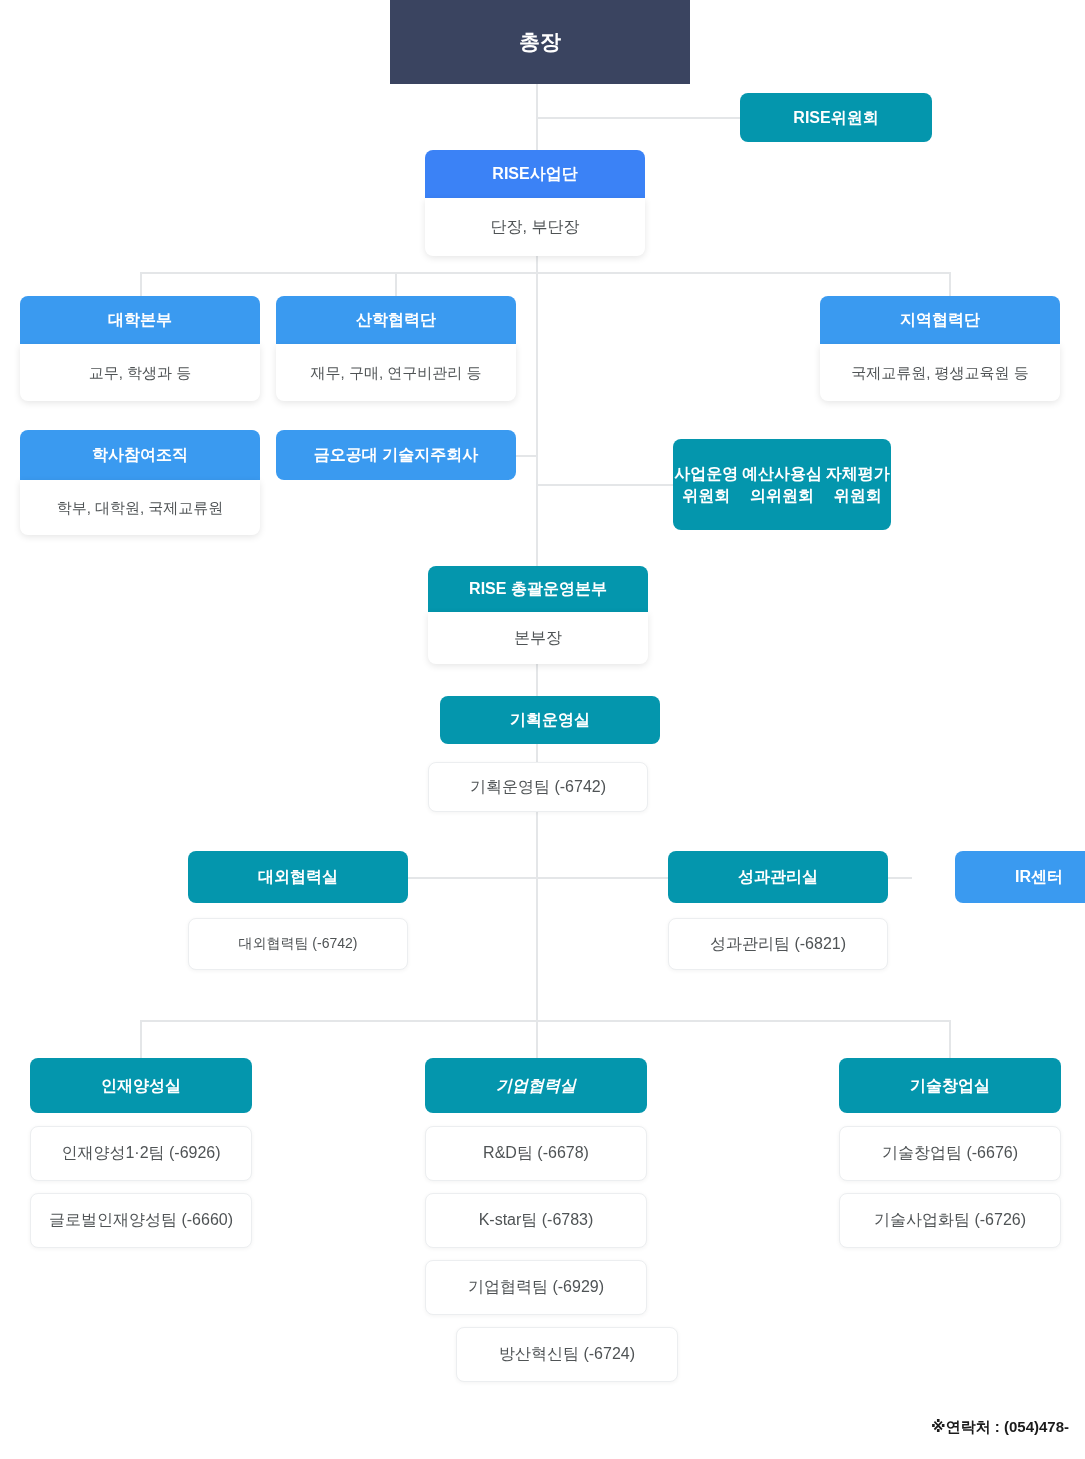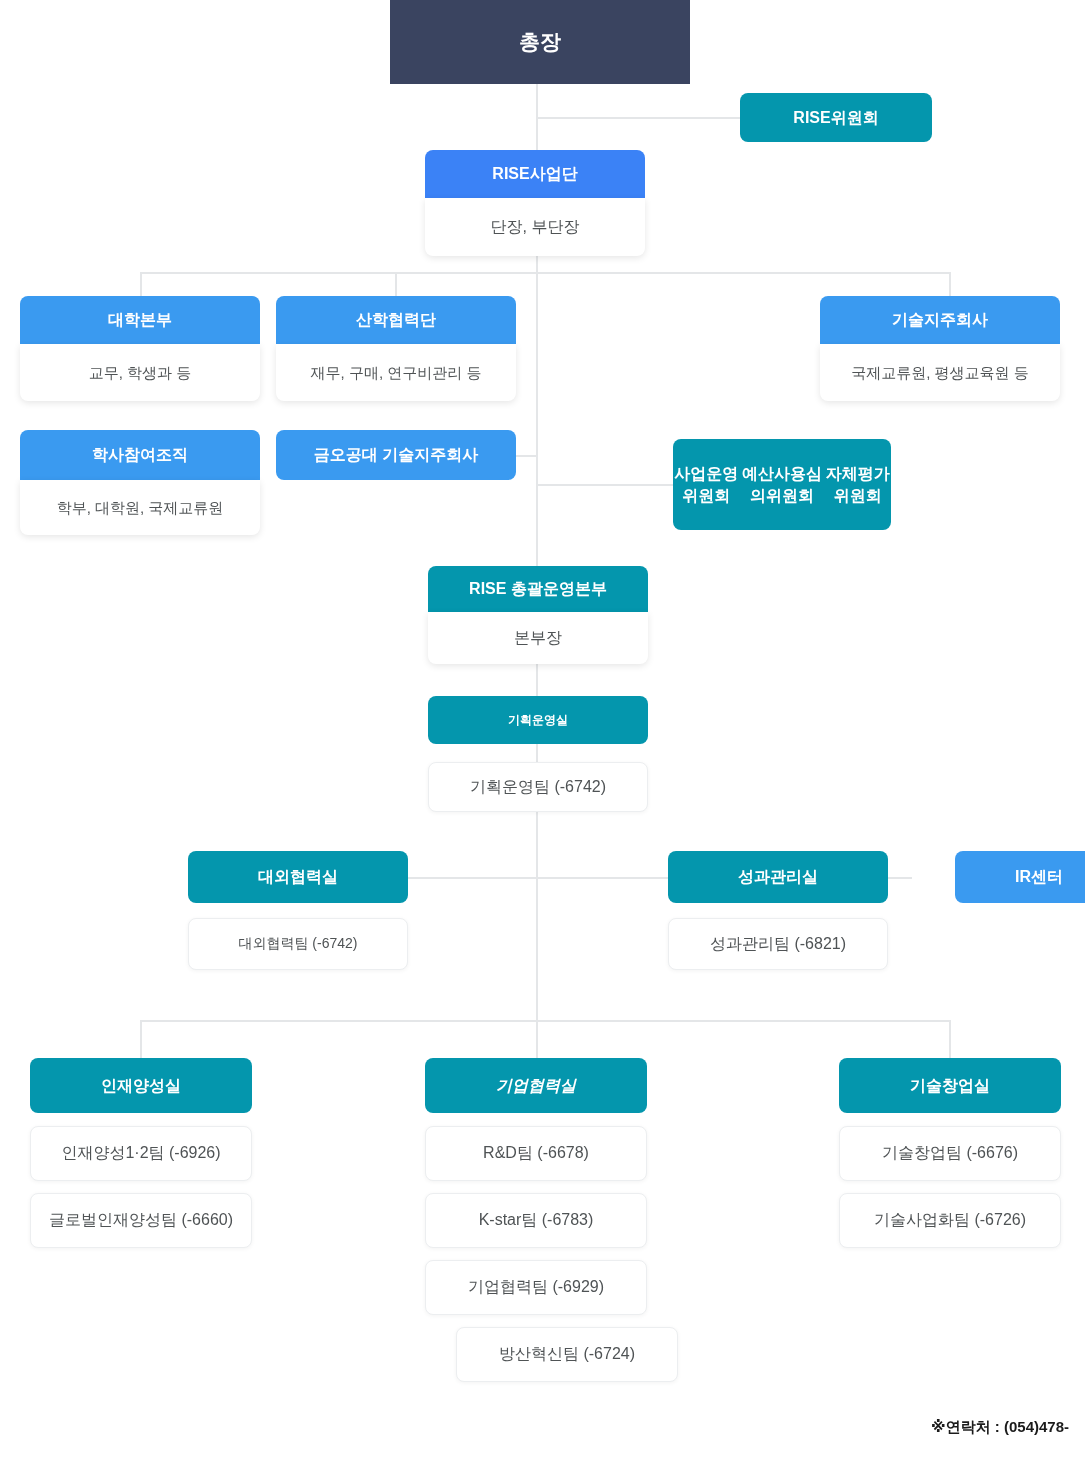--- a/index.html
+++ b/index.html
@@ -163,21 +163,21 @@
     <div class="head c-lblue" style="width:100%; height:48px; font-size:16px;">대학본부</div>
     <div class="body" style="width:100%; height:57px; font-size:15px;">교무, 학생과 등</div>
   </div>
 
   <div class="node has-body" style="left:276px; top:296px; width:240px; height:105px;">
     <div class="head c-lblue" style="width:100%; height:48px; font-size:16px;">산학협력단</div>
     <div class="body" style="width:100%; height:57px; font-size:15px;">재무, 구매, 연구비관리 등</div>
   </div>
 
   <div class="node has-body" style="left:820px; top:296px; width:240px; height:105px;">
-    <div class="head c-lblue" style="width:100%; height:48px; font-size:16px;">기술지주회사</div>
+    <div class="head c-lblue" style="width:100%; height:48px; font-size:16px;">지역협력단</div>
     <div class="body" style="width:100%; height:57px; font-size:15px;">국제교류원, 평생교육원 등</div>
   </div>
 
   <div class="node has-body" style="left:20px; top:430px; width:240px; height:105px;">
     <div class="head c-lblue" style="width:100%; height:50px; font-size:16px;">학사참여조직</div>
     <div class="body" style="width:100%; height:55px; font-size:15px;">학부, 대학원, 국제교류원</div>
   </div>
 
   <div class="node" style="left:276px; top:430px; width:240px; height:50px;">
     <div class="head c-lblue" style="width:100%; height:100%; font-size:16px;">금오공대 기술지주회사</div>
@@ -190,21 +190,21 @@
       <span>자체평가위원회</span>
     </div>
   </div>
 
   <div class="node has-body" style="left:428px; top:566px; width:220px; height:98px;">
     <div class="head c-teal" style="width:100%; height:46px; font-size:16px;">RISE 총괄운영본부</div>
     <div class="body" style="width:100%; height:52px; font-size:16px;">본부장</div>
   </div>
 
   <div class="node" style="left:428px; top:696px; width:220px; height:48px;">
-    <div class="head c-teal" style="width:100%; height:100%; font-size:12px;">기획운영실</div>
+    <div class="head c-teal" style="width:100%; height:100%; font-size:16px;margin-left:12px;">기획운영실</div>
   </div>
 
   <div class="leaf" style="left:428px; top:762px; width:220px; height:50px; font-size:16px;">기획운영팀 (-6742)</div>
 
   <div class="node" style="left:188px; top:851px; width:220px; height:52px;">
     <div class="head c-teal" style="width:100%; height:100%; font-size:16px;">대외협력실</div>
   </div>
   <div class="leaf" style="left:188px; top:918px; width:220px; height:52px; font-size:14px;">대외협력팀 (-6742)</div>
 
   <div class="node" style="left:668px; top:851px; width:220px; height:52px;">

